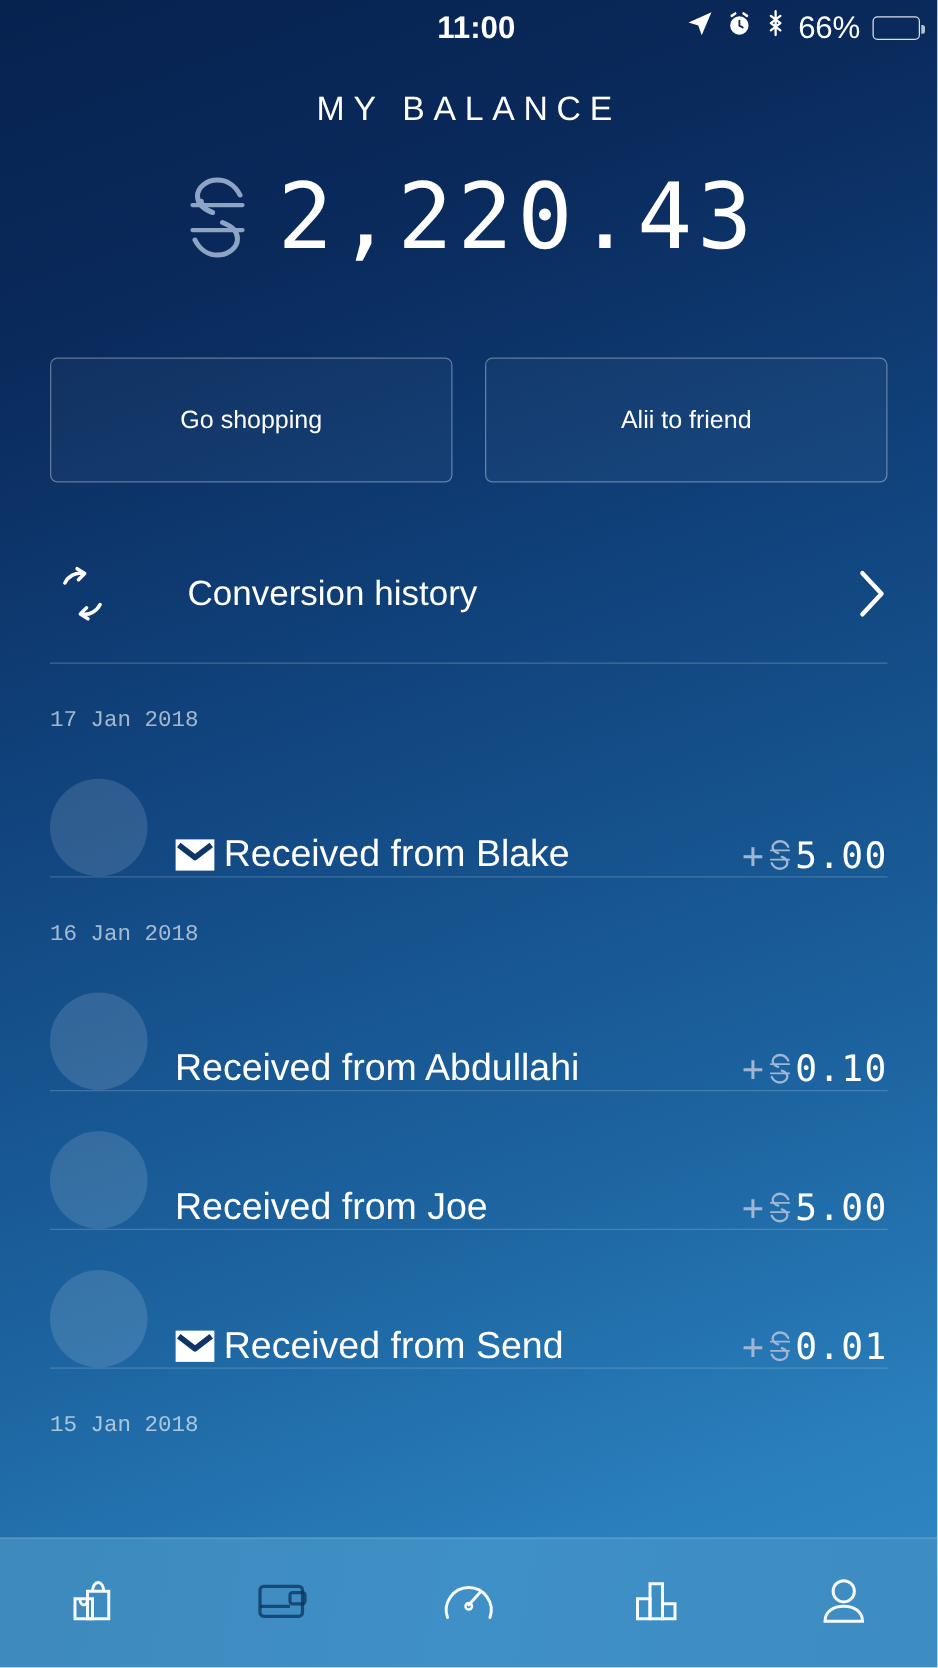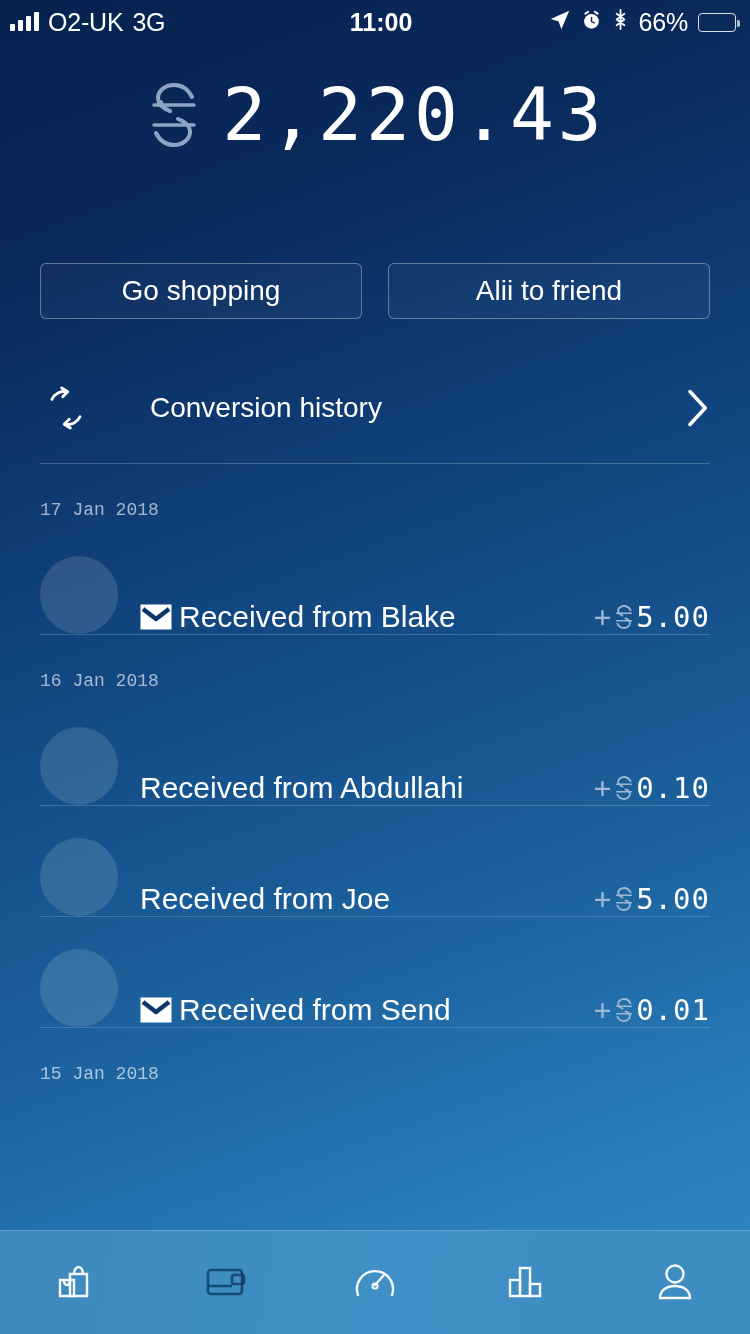--- a/index.html
+++ b/index.html
@@ -93,28 +93,27 @@
 
   
   .cur-sym { display:inline-block; vertical-align:middle; }
 
   
   .actions {
     display:flex; gap:26px;
     margin:76px 40px 0 40px;
   }
   .act-btn {
-    flex:1; height:56px;
+    flex:1; height:100px;
     border:1px solid rgba(255,255,255,.34);
     border-radius:6px;
     background:rgba(255,255,255,.03);
-    color:#fff; font-size:28px;
+    color:#fff; font-size:20px;
     display:flex; align-items:center; justify-content:center;
     cursor:pointer;
-    margin-top:36px;
   }
 
   
   .conv-row {
     margin:46px 40px 0 40px;
     height:86px;
     display:flex; align-items:center;
     cursor:pointer;
     gap:36px;
   }
@@ -182,30 +181,20 @@
     display:flex; align-items:center; justify-content:center;
     cursor:pointer;
   }
 </style>
 </head>
 <body>
 
 <div id="phone">
 
   <div class="statusbar">
-    <div class="sb-left">
-      <span class="bars">
-          <i></i>
-          <i></i>
-          <i></i>
-          <i></i>
-        </span>
-      <span class="carrier">O2-UK</span>
-      <span class="netlabel">3G</span>
-    </div>
     <div class="sb-center">11:00</div>
     <div class="sb-right">
       <span>
         <svg width="22" height="22" viewBox="0 0 24 24">
             <path d="M22 2 2 11l8.5 2.6L13.5 22z" fill="#fff"></path>
           </svg>
       </span>
       <span>
         <svg width="21" height="21" viewBox="0 0 24 24">
           <circle cx="12" cy="13" r="8.4" fill="#fff"></circle>
@@ -218,20 +207,21 @@
             <path d="M4 6l8 6-8 6M8 2v20M12 6 4 12l8 6" stroke="#fff" stroke-width="1.9" fill="none" stroke-linejoin="round" stroke-linecap="round"></path>
           </svg>
       </span>
       <span>66%</span>
       <span class="battery-shell">
         <span class="battery-fill" id="batt-fill" style="width: 66%;"></span>
       </span>
     </div>
   </div>
 
+  <div class="balance-title">MY BALANCE</div>
 
   <div class="balance-amount">
     <span class="cur">
       <svg class="cur-sym" width="60" height="72" viewBox="0 0 60 72" aria-hidden="true">
         <path d="M48 18C44 10 37 6 30 6c-9 0-16 6-16 13 0 6 4 10 12 13" stroke="#8ea4c4" stroke-width="4" fill="none" stroke-linecap="round"></path>
         <path d="M12 54c4 8 11 12 18 12 9 0 16-6 16-13 0-6-4-10-12-13" stroke="#8ea4c4" stroke-width="4" fill="none" stroke-linecap="round"></path>
         <path d="M26 32c-5-2-9-5-9-9" stroke="#8ea4c4" stroke-width="4" fill="none" stroke-linecap="round"></path>
         <path d="M10 26h40" stroke="#8ea4c4" stroke-width="3.4" fill="none" stroke-linecap="round"></path>
         <path d="M10 46h40" stroke="#8ea4c4" stroke-width="3.4" fill="none" stroke-linecap="round"></path>
       </svg>

